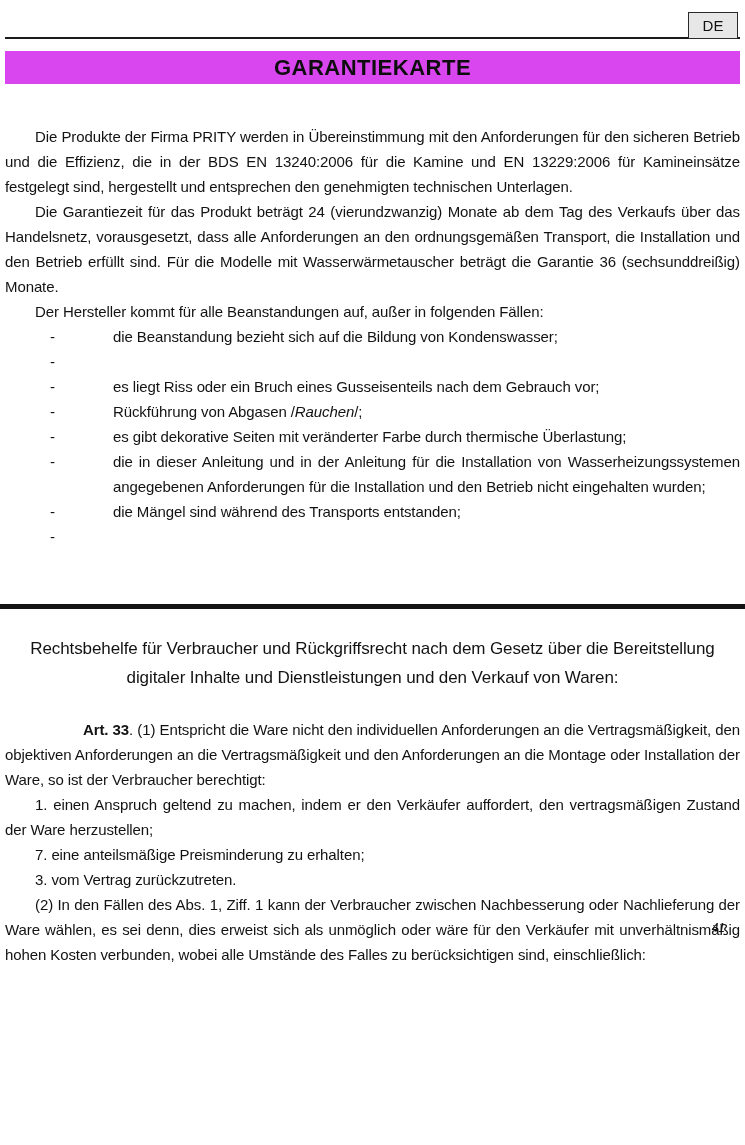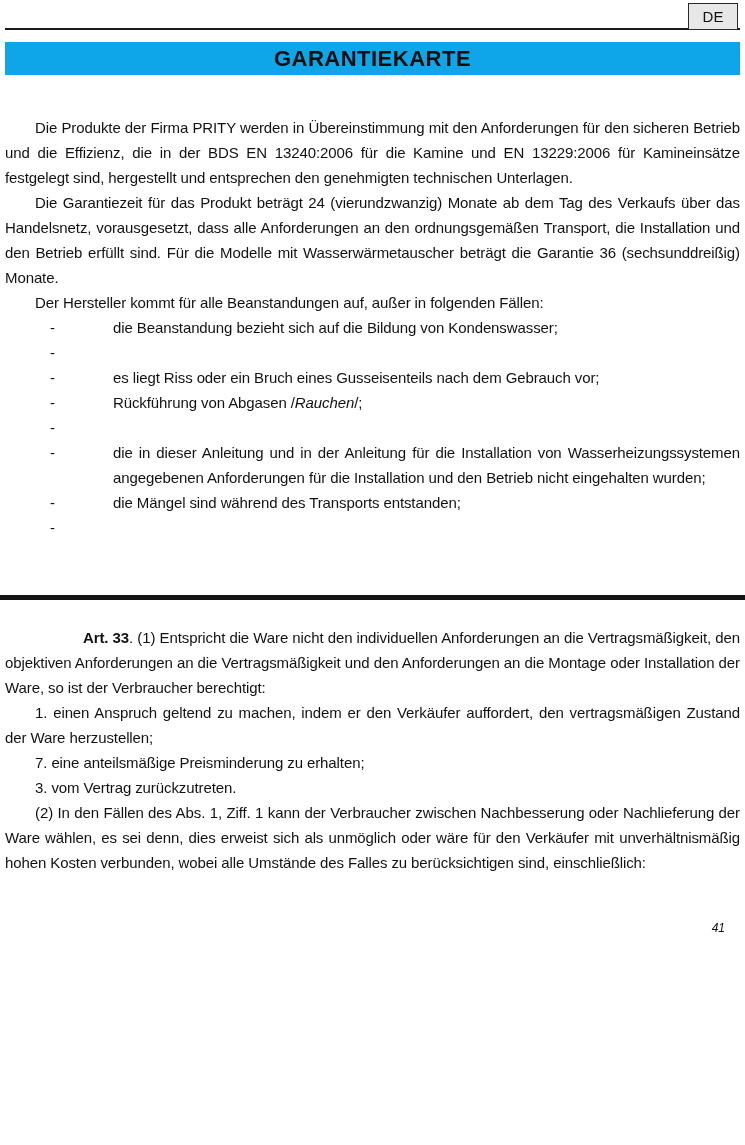--- a/index.html
+++ b/index.html
@@ -3,37 +3,37 @@
 <meta charset="utf-8">
 <style>
   * { margin: 0; padding: 0; box-sizing: border-box; }
   html, body { background: #ffffff; }
   body {
     width: 745px; height: 1145px;
     position: relative; overflow: hidden;
     font-family: "Liberation Sans", sans-serif;
     color: #121212;
   }
-  .page { position: relative; width: 745px; height: 942px; padding: 0 5px; }
+  .page { position: relative; width: 745px; height: 942px; padding: 9px 5px; }
 
   
   .doc-header { position: relative; height: 31px; }
   .top-rule { position: absolute; left: 0; right: 0; top: 28px; border-top: 2px solid #1b1b1b; }
   .lang-tab {
     position: absolute; top: 3px; right: 2px;
     width: 50px; height: 27px;
     background: #e7e7e7; border: 1px solid #2a2a2a;
     display: flex; align-items: center; justify-content: center;
     font-size: 15px; color: #111;
   }
 
   
   .banner {
     margin-top: 11px;
-    background: #0ea5e9;
+    background: #d946ef;
     height: 33px;
     display: flex; align-items: center; justify-content: center;
     font-size: 22px; font-weight: bold; letter-spacing: 0.5px; color: #0d0d0d;
   }
 
   
   .body-text { font-size: 15px; line-height: 25px; text-align: justify; letter-spacing: -0.1px; }
   .sec-warranty { margin-top: 40px; }
   .para { margin: 0; }
   .first-indent { text-indent: 30px; }
@@ -92,38 +92,40 @@
       <div class="bullet">
         <span class="dash-cell">-</span>
         <div class="bullet-text">es liegt Riss oder ein Bruch eines Gusseisenteils nach dem Gebrauch vor;</div>
       </div>
       <div class="bullet">
         <span class="dash-cell">-</span>
         <div class="bullet-text"><span>Rückführung von Abgasen /</span><span class="italic">Rauchen</span><span>/;</span></div>
       </div>
       <div class="bullet">
         <span class="dash-cell">-</span>
+        <div class="bullet-text">es gibt dekorative Seiten mit veränderter Farbe durch thermische Überlastung;</div>
       </div>
       <div class="bullet">
         <span class="dash-cell">-</span>
         <div class="bullet-text">die in dieser Anleitung und in der Anleitung für die Installation von Wasserheizungssystemen angegebenen Anforderungen für die Installation und den Betrieb nicht eingehalten wurden;</div>
       </div>
       <div class="bullet">
         <span class="dash-cell">-</span>
         <div class="bullet-text">die Mängel sind während des Transports entstanden;</div>
       </div>
       <div class="bullet">
         <span class="dash-cell">-</span>
       </div>
     </div>
   </section>
 
   <div class="divider"></div>
 
   <section class="sec-legal body-text">
+    <h2 class="center-heading">Rechtsbehelfe für Verbraucher und Rückgriffsrecht nach dem Gesetz über die Bereitstellung digitaler Inhalte und Dienstleistungen und den Verkauf von Waren:</h2>
     <div style="margin-top: 25px;">
       <p class="para first-indent"><span class="bold">Art. 33</span><span>. (1) Entspricht die Ware nicht den individuellen Anforderungen an die Vertragsmäßigkeit, den objektiven Anforderungen an die Vertragsmäßigkeit und den Anforderungen an die Montage oder Installation der Ware, so ist der Verbraucher berechtigt:</span></p>
       <p class="para first-indent">1. einen Anspruch geltend zu machen, indem er den Verkäufer auffordert, den vertragsmäßigen Zustand der Ware herzustellen;</p>
       <p class="para first-indent">7. eine anteilsmäßige Preisminderung zu erhalten;</p>
       <p class="para first-indent">3. vom Vertrag zurückzutreten.</p>
       <p class="para first-indent">(2) In den Fällen des Abs. 1, Ziff. 1 kann der Verbraucher zwischen Nachbesserung oder Nachlieferung der Ware wählen, es sei denn, dies erweist sich als unmöglich oder wäre für den Verkäufer mit unverhältnismäßig hohen Kosten verbunden, wobei alle Umstände des Falles zu berücksichtigen sind, einschließlich:</p>
     </div>
   </section>
 
   <div class="page-number">41</div>

